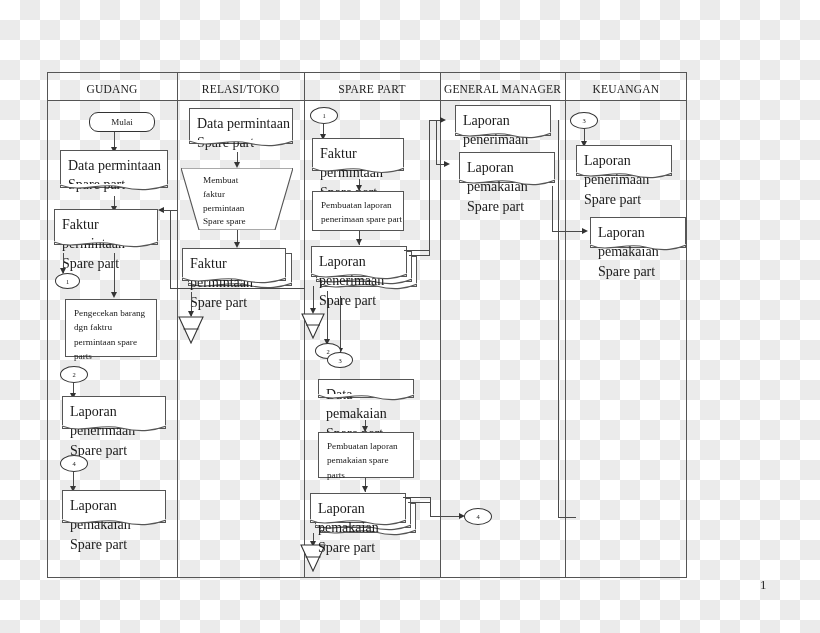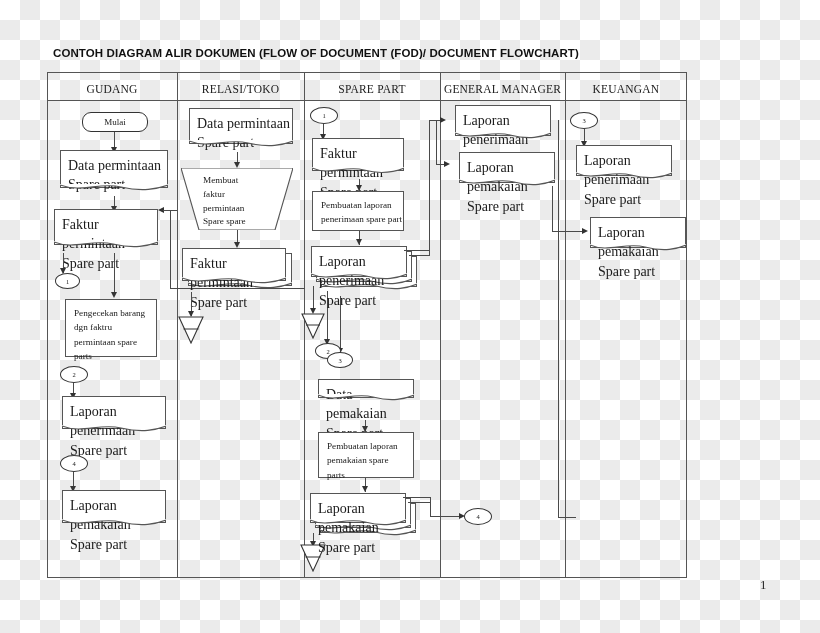--- a/index.html
+++ b/index.html
@@ -58,21 +58,21 @@
   .proc{
     border:1.1px solid #555;background:#fff;
     font-size:9.2px;color:#1a1a1a;line-height:1.55;
     padding:6px 0 0 8px;box-sizing:border-box;
     position:absolute;
   }
 
   .term{
     border:1.3px solid #333;border-radius:9px;background:#fff;
     display:flex;align-items:center;justify-content:center;
-    font-size:9px;color:#1a1a1a;position:absolute;box-sizing:border-box;
+    font-size:9px;color:#1a1a1a;position:absolute;box-sizing:border-box;margin-left:7px;
   }
 
   .conn{
     border:1.1px solid #333;border-radius:50%;background:#fff;
     display:flex;align-items:center;justify-content:center;
     font-size:6.5px;color:#1a1a1a;position:absolute;box-sizing:border-box;
   }
 
   .trap{position:absolute;}
   .trap .lbl{
@@ -96,21 +96,20 @@
     position:absolute;left:760px;top:577px;
     font-size:13px;color:#2b2b2b;
     font-family:"Liberation Serif",serif;
   }
 </style>
 </head>
 <body>
 
 <div class="page">
 
-  <div class="title">CONTOH DIAGRAM ALIR DOKUMEN (FLOW OF DOCUMENT (FOD)/ DOCUMENT FLOWCHART)</div>
 
   <div class="frame"></div>
   <div class="hdiv" style="left:47px;top:100px;width:640px;"></div>
   <div class="vdiv" style="left:177px;top:72px;height:506px;"></div>
   <div class="vdiv" style="left:304px;top:72px;height:506px;"></div>
   <div class="vdiv" style="left:440px;top:72px;height:506px;"></div>
   <div class="vdiv" style="left:565px;top:72px;height:506px;"></div>
 
   <div class="colhead" style="left:47px;width:130px;">GUDANG</div>
   <div class="colhead" style="left:177px;width:127px;">RELASI/TOKO</div>

